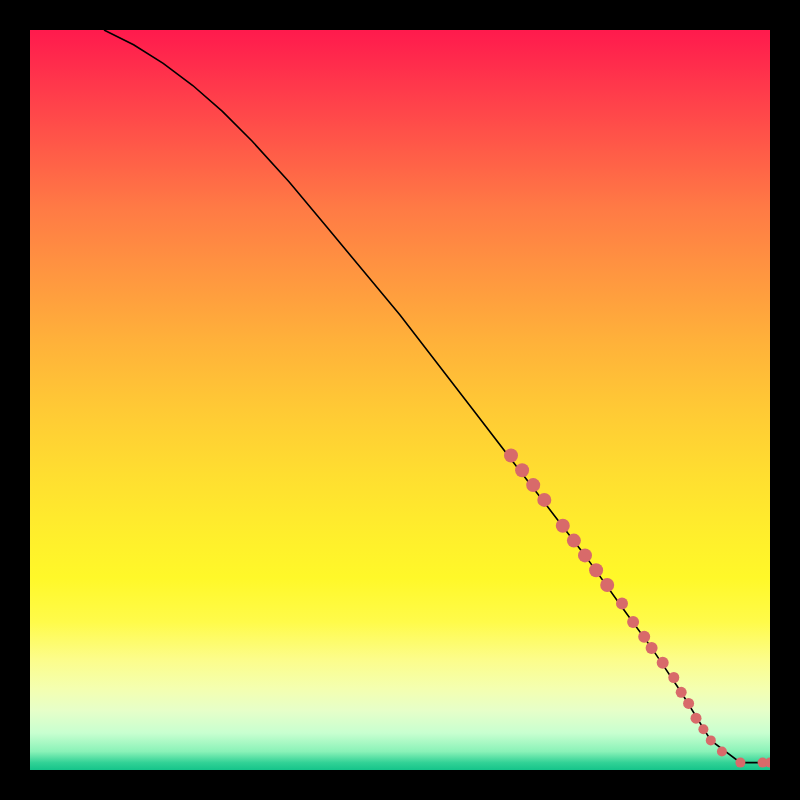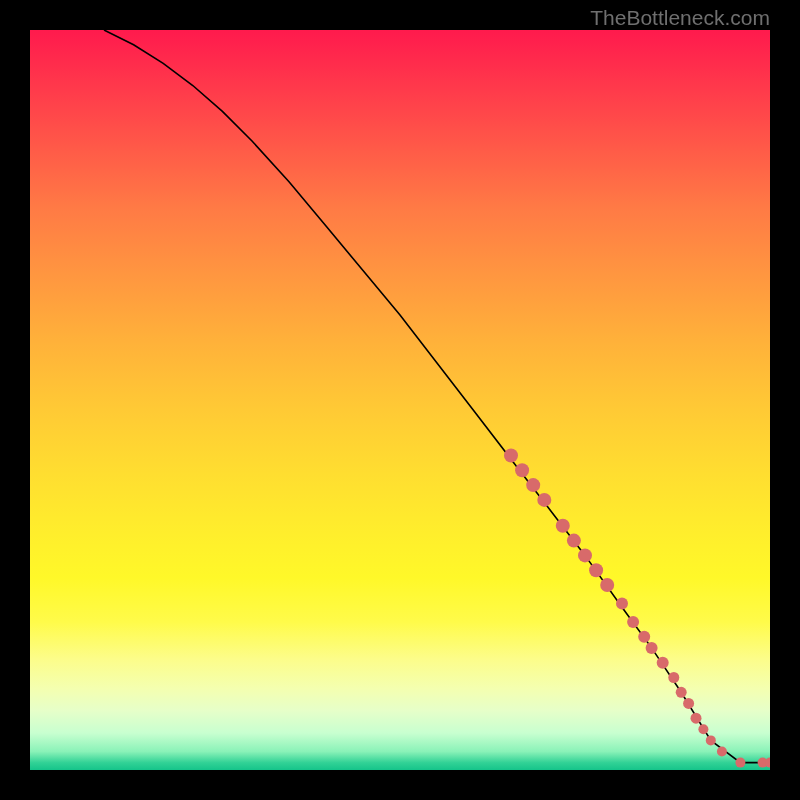--- a/index.html
+++ b/index.html
@@ -98,14 +98,13 @@
           <circle cx="666.0" cy="688.2" r="5.5" class="dot"></circle>
           <circle cx="673.4" cy="699.3" r="5" class="dot"></circle>
           <circle cx="680.8" cy="710.4" r="5" class="dot"></circle>
           <circle cx="691.9" cy="721.5" r="5" class="dot"></circle>
           <circle cx="710.4" cy="732.6" r="5" class="dot"></circle>
           <circle cx="732.6" cy="732.6" r="5" class="dot"></circle>
           <circle cx="740.0" cy="732.6" r="5" class="dot"></circle>
         </g>
     </svg>
   </div>
-  <div class="attribution">TheBottleneck.com</div>
 </div>
 
 </body></html>

